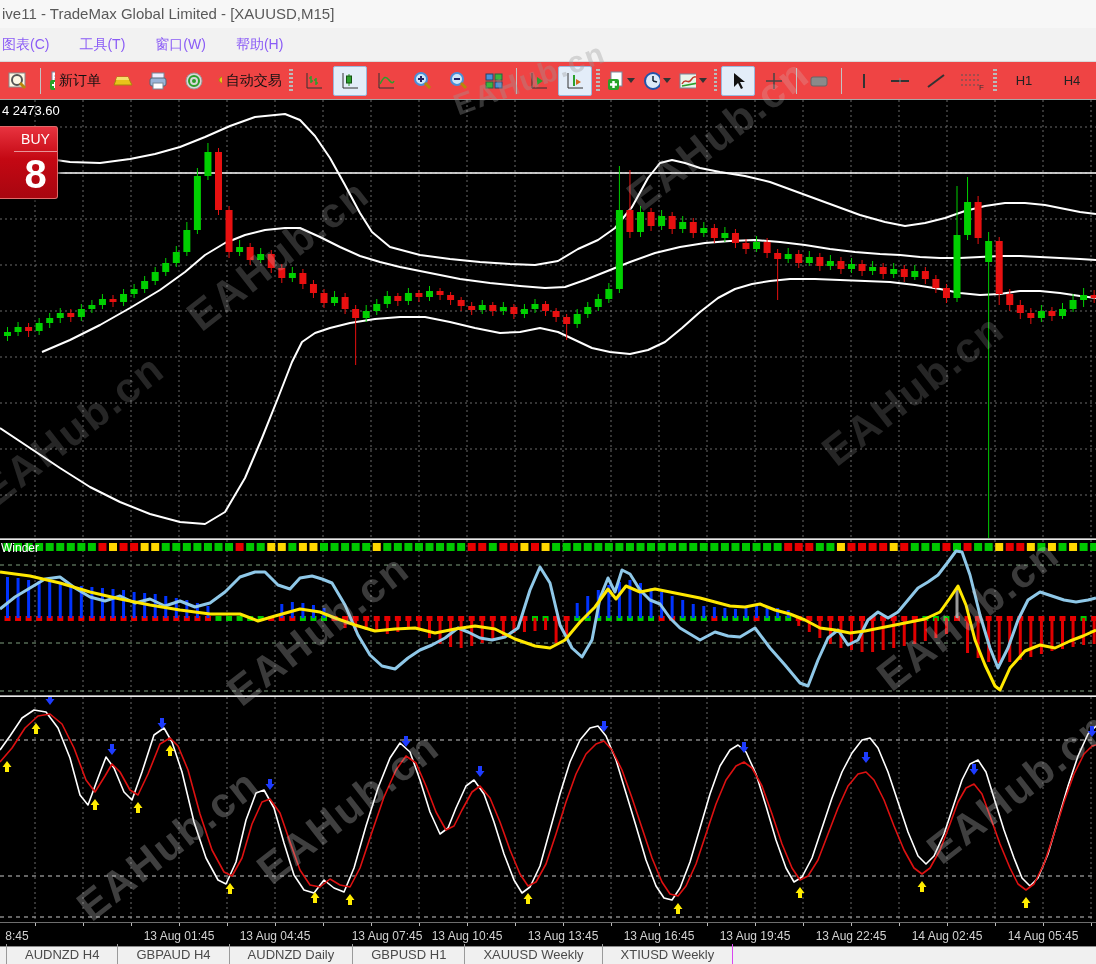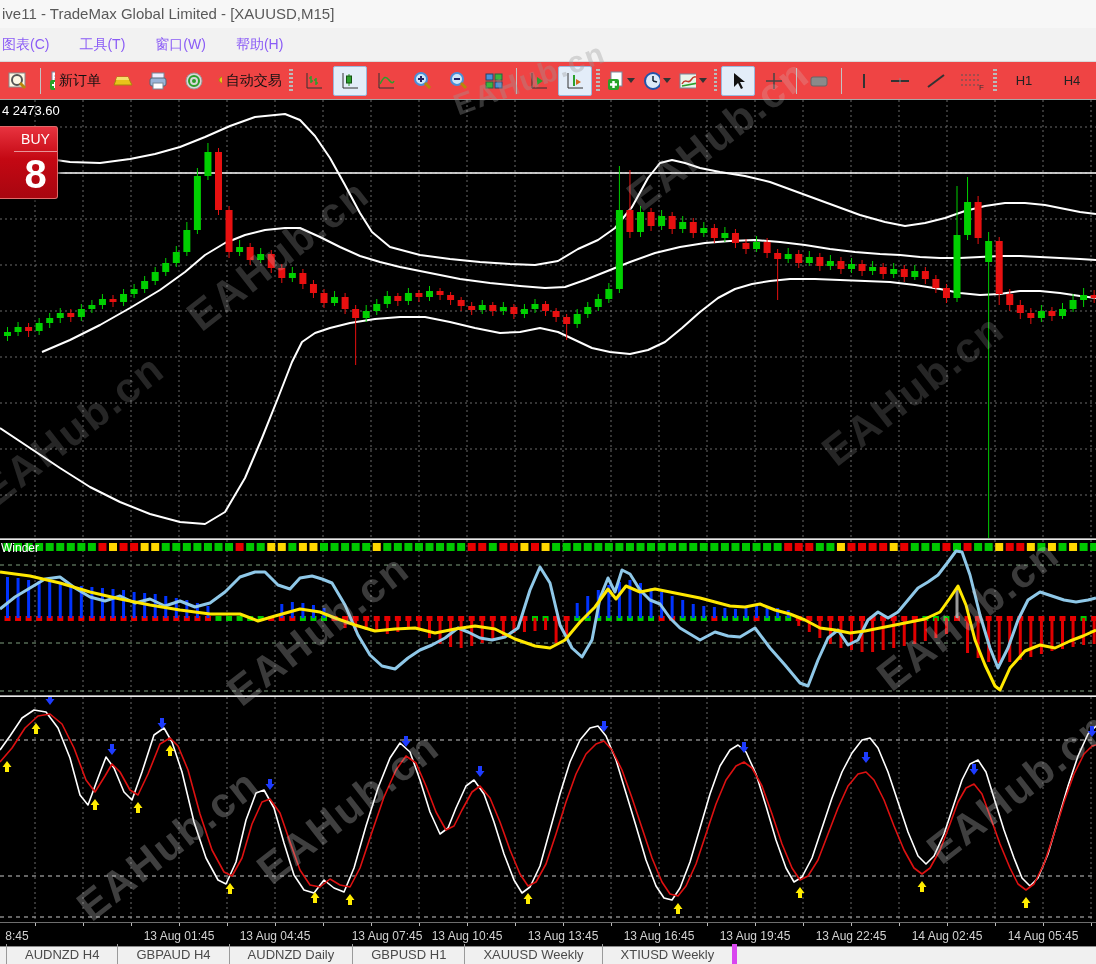--- a/index.html
+++ b/index.html
@@ -41,21 +41,21 @@
   .wm{position:absolute;font-weight:700;font-size:42px;letter-spacing:2px;color:#cfcfcf;
     transform:rotate(-38deg);pointer-events:none;z-index:4;}
   .wm.light-bg{color:#9a9a9a;font-size:30px;}
   
   #xaxis{position:absolute;left:0;top:922px;width:100%;height:24px;background:#000;border-top:1px solid #6e6e6e;}
   .axis-label{position:absolute;top:6px;transform:translateX(-50%);color:#d2d2d2;font-size:12px;white-space:nowrap;}
   .axis-tick{position:absolute;top:0;width:1px;height:3px;background:#bbb;}
   #tabsbar{position:absolute;left:0;top:946px;width:100%;height:18px;background:#f0f0f0;
     border-top:1px solid #8a8a8a;display:flex;align-items:flex-end;padding-left:6px;box-sizing:border-box;}
   .chart-tab{font-size:13px;color:#4a4a4a;padding:3px 18px 2px 18px;border-left:1px solid #9a9a9a;white-space:nowrap;}
-  .chart-tab:last-child{border-right:5px solid #d946ef;}
+  .chart-tab:last-child{border-right:1px solid #d946ef;}
 </style>
 </head>
 <body>
 <div id="app">
 
 <div id="titlebar">ive11 - TradeMax Global Limited - [XAUUSD,M15]</div>
 <div id="menubar">
       <span class="menu-item">图表(C)</span>
       <span class="menu-item">工具(T)</span>
       <span class="menu-item">窗口(W)</span>

